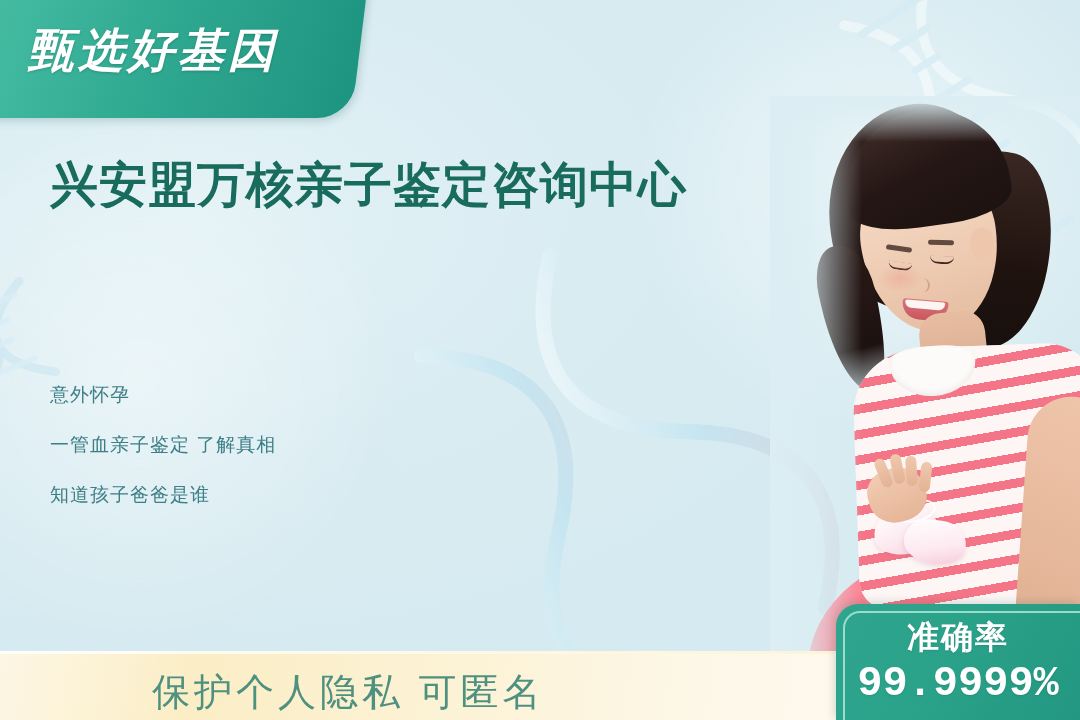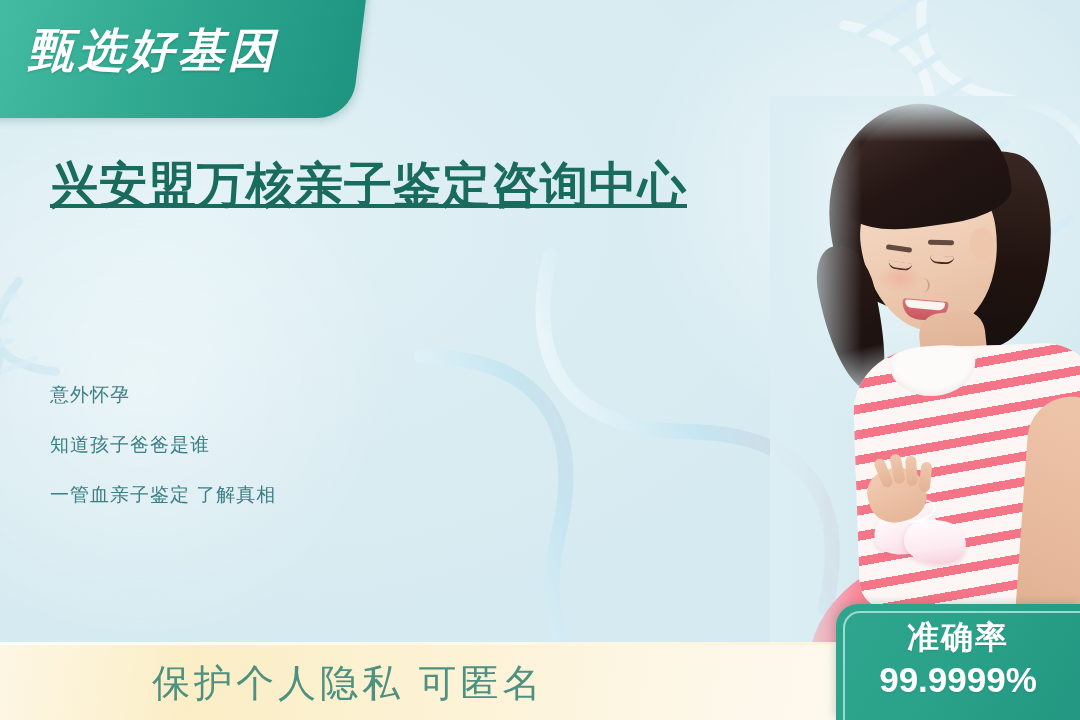--- a/index.html
+++ b/index.html
@@ -282,41 +282,40 @@
 
   
   .headline {
     position: absolute;
     left: 50px; top: 153px;
     font-size: 48px;
     font-weight: 700;
     letter-spacing: 1px;
     color: #186b5d;
     white-space: nowrap;
-    text-decoration: underline;
   }
 
   
   .copy {
     position: absolute;
     left: 50px; top: 370px;
     font-size: 19px;
     font-weight: 400;
     line-height: 50px;
     color: #3d7f86;
     letter-spacing: 1px;
     white-space: nowrap;
   }
   .copy-line { display: block; }
 
   
   .bottom-bar {
     position: absolute;
     left: 0; right: 0; bottom: 0;
-    height: 78px;
+    height: 69px;
     background: linear-gradient(100deg,
         #fdf6e4 0%,
         #fbeec6 18%,
         #fcf2d5 42%,
         #fdf8ea 68%,
         #fdfaf0 100%);
   }
   .bottom-bar-top {
     position: absolute;
     left: 0; right: 0; top: 0; height: 3px;
@@ -334,20 +333,21 @@
 
   
   .badge {
     position: absolute;
     left: 836px; top: 604px;
     width: 244px; height: 116px;
     background: linear-gradient(120deg, #2fa58f 0%, #2aa189 48%, #239781 100%);
     border-radius: 22px 0 0 0;
     box-shadow: -2px -2px 8px rgba(20,90,78,0.18);
     overflow: hidden;
+    font-family: Liberation Mono, monospace;
   }
   .badge-stroke {
     position: absolute;
     left: 7px; top: 7px; right: -2px; bottom: -2px;
     border-top: 2px solid rgba(190,240,225,0.75);
     border-left: 2px solid rgba(190,240,225,0.75);
     border-radius: 17px 0 0 0;
   }
   .badge-title {
     position: absolute;
@@ -356,21 +356,21 @@
     font-size: 32px;
     font-weight: 700;
     letter-spacing: 2px;
     color: #ffffff;
     text-shadow: 0 1px 2px rgba(0,0,0,0.10);
   }
   .badge-value {
     position: absolute;
     left: 0; right: 0; top: 56px;
     text-align: center;
-    font-size: 35px;
+    font-size: 42px;
     font-weight: 700;
     letter-spacing: 0px;
     color: #ffffff;
     text-shadow: 0 1px 2px rgba(0,0,0,0.10);
   }
 </style>
 </head>
 <body>
 
 <div id="banner">
@@ -480,22 +480,22 @@
     <div class="photo-fade-t"></div>
   </div>
 
   <div class="logo-ribbon"></div>
   <div class="logo-text">甄选好基因</div>
 
   <div class="headline">兴安盟万核亲子鉴定咨询中心</div>
 
   <div class="copy">
     <span class="copy-line">意外怀孕</span>
+    <span class="copy-line">一管血亲子鉴定 了解真相</span>
     <span class="copy-line">知道孩子爸爸是谁</span>
-    <span class="copy-line">一管血亲子鉴定 了解真相</span>
   </div>
 
   <div class="bottom-bar">
     <div class="bottom-bar-top"></div>
     <div class="bottom-text">保护个人隐私 可匿名</div>
   </div>
 
   <div class="badge">
     <div class="badge-stroke"></div>
     <div class="badge-title">准确率</div>

